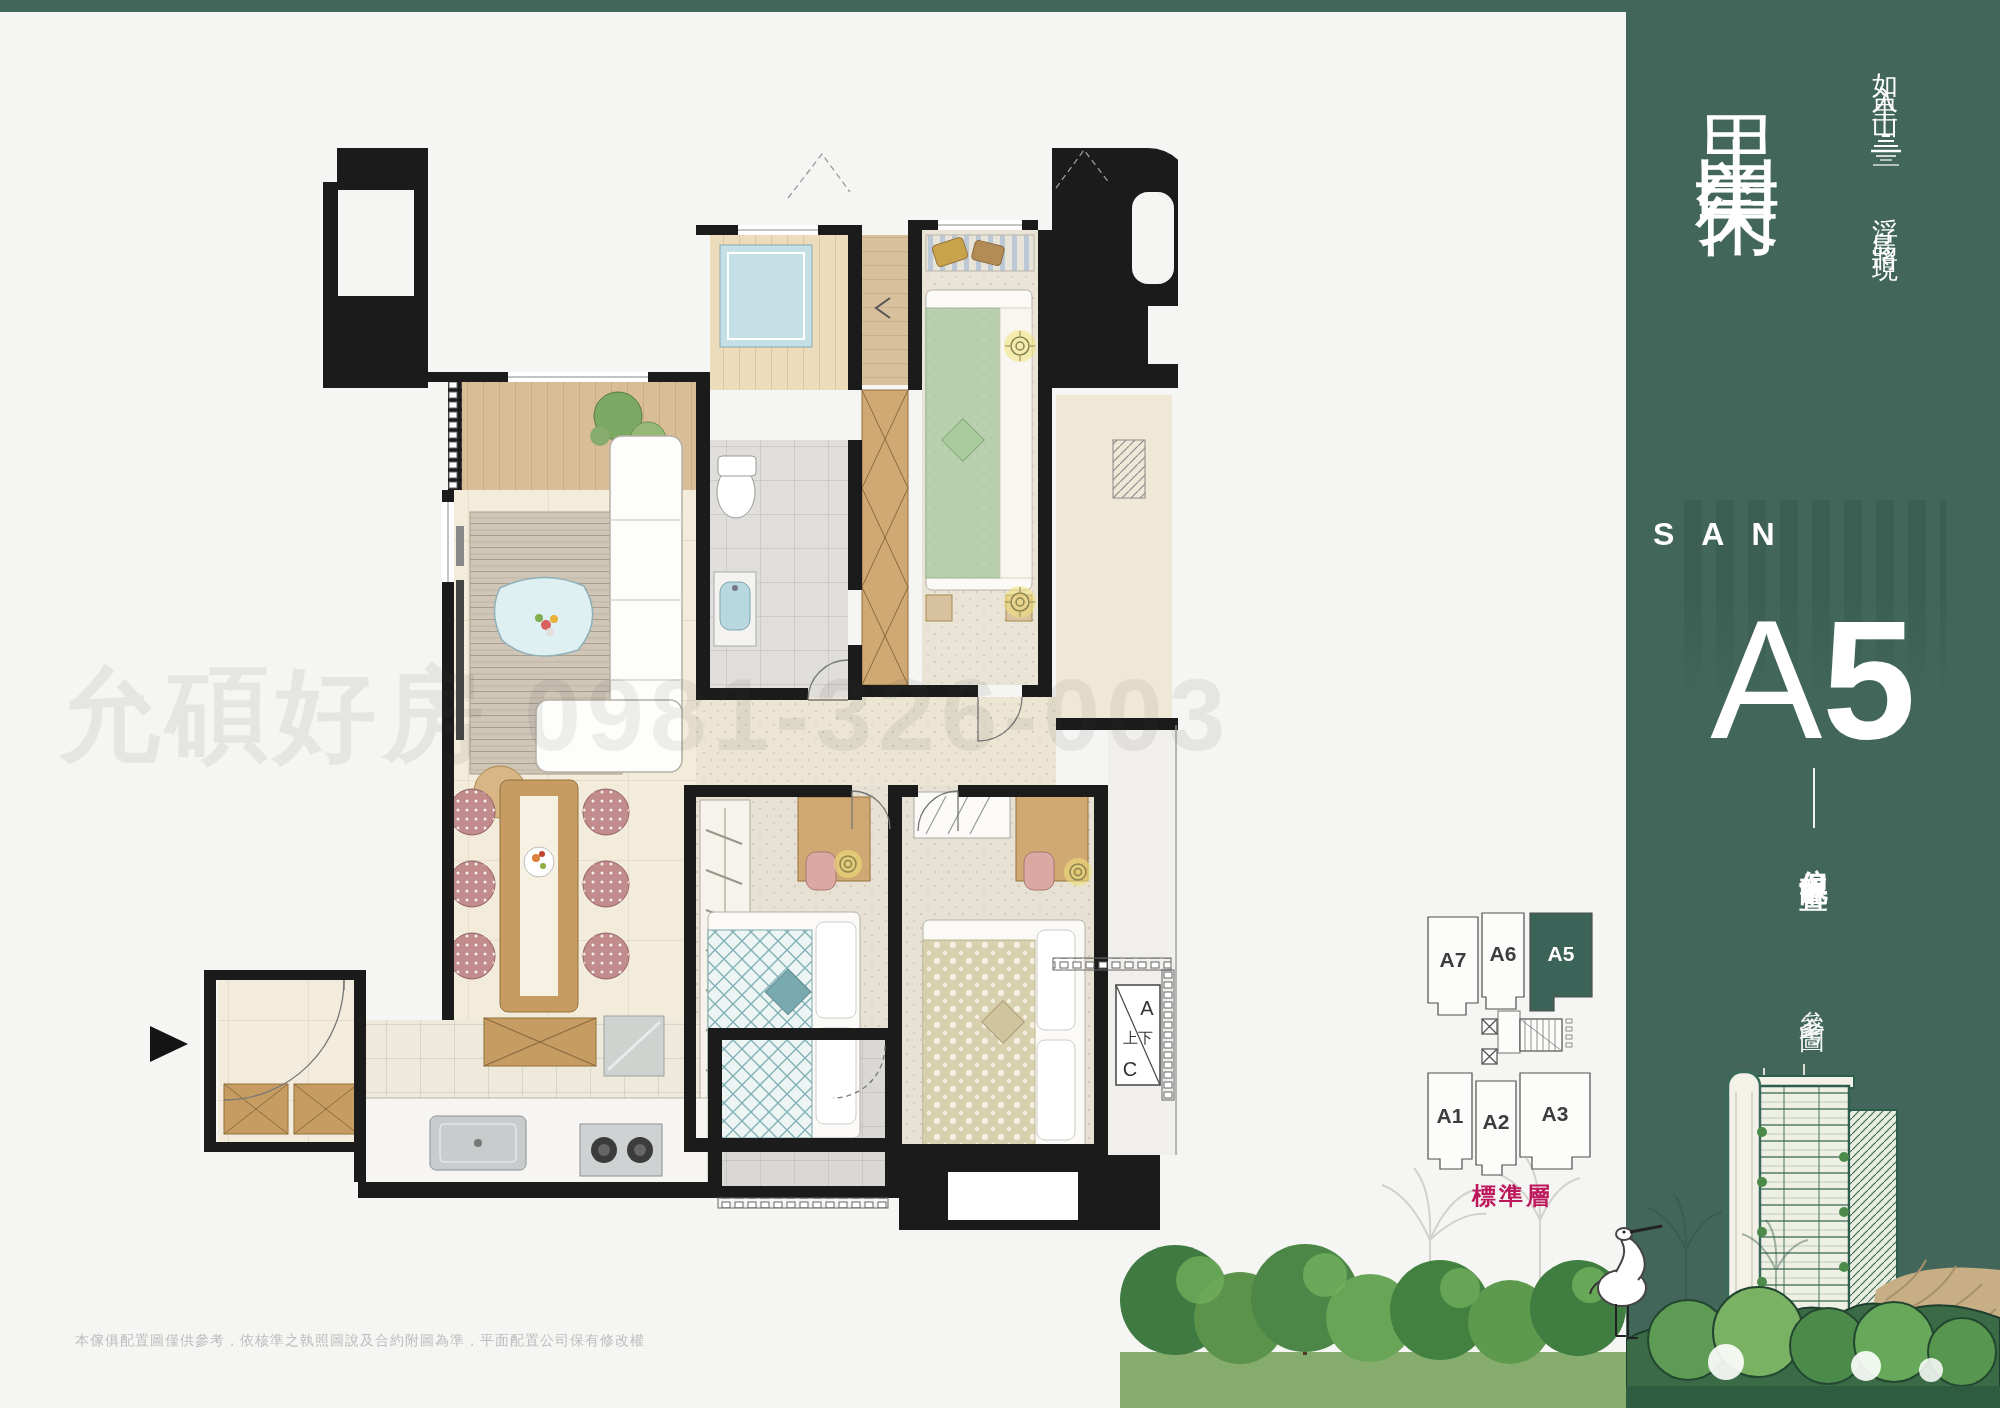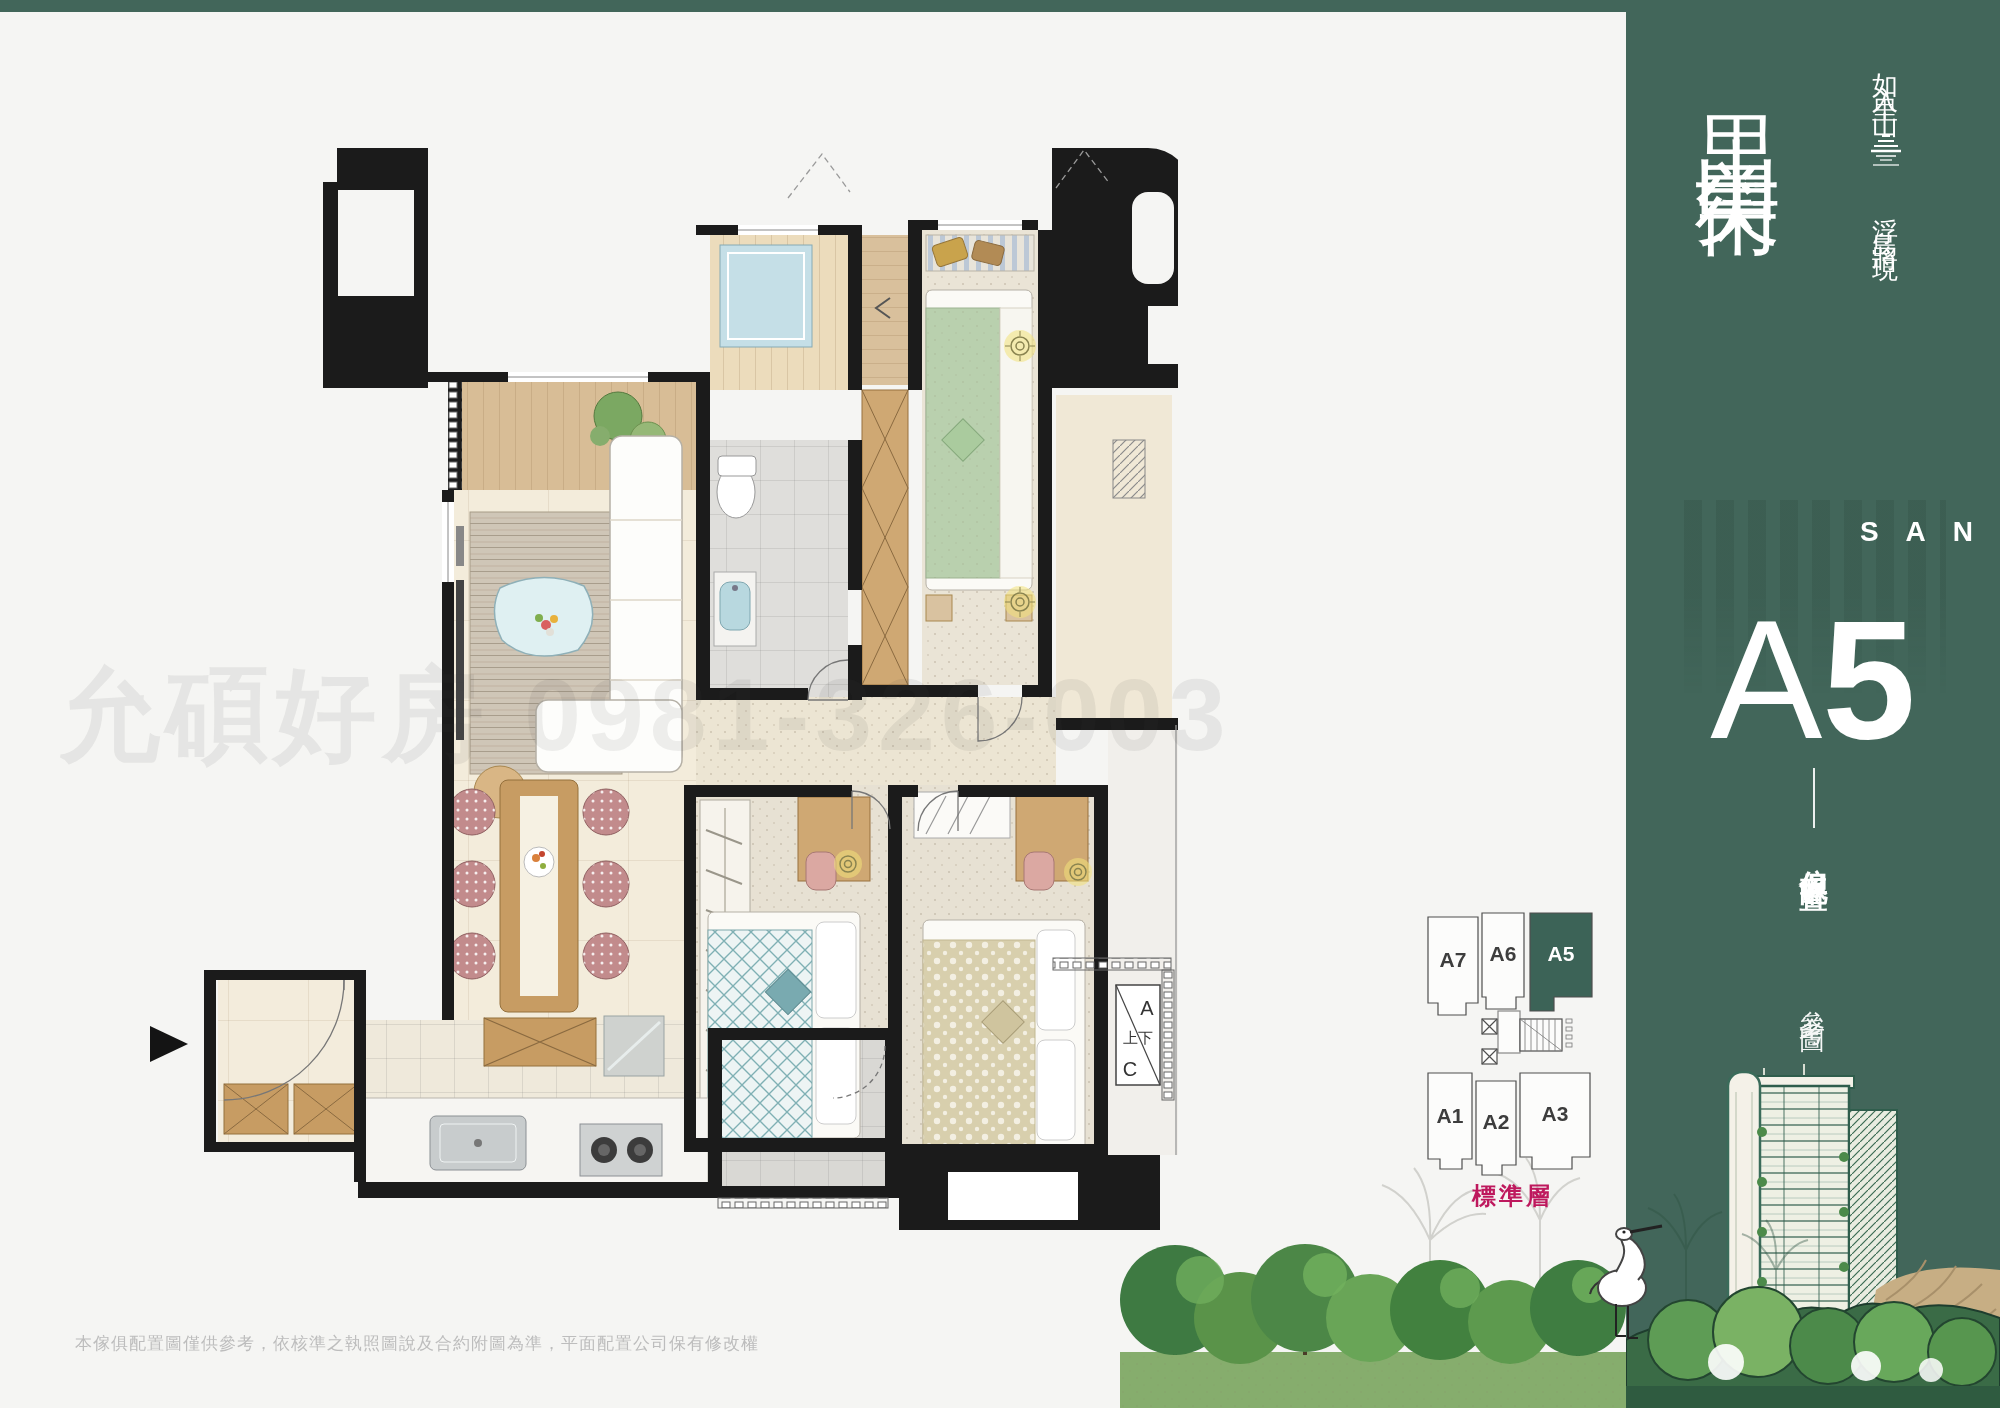--- a/index.html
+++ b/index.html
@@ -3,40 +3,40 @@
 <meta charset="utf-8">
 <style>
   html,body{margin:0;padding:0;background:#2e4a41;}
   .page{position:relative;width:2000px;height:1408px;background:#42665A;overflow:hidden;
         font-family:"Liberation Sans","DejaVu Sans",sans-serif;}
   .card{position:absolute;left:0;top:12px;width:1626px;height:1396px;background:#F5F5F3;}
   
   .plan{position:absolute;left:148px;top:128px;width:1030px;height:1100px;z-index:1;}
   .watermark{position:absolute;left:58px;top:636px;font-size:102px;font-weight:700;letter-spacing:6px;
              color:rgba(70,70,70,0.085);white-space:nowrap;z-index:5;}
-  .disclaimer{position:absolute;left:75px;top:1332px;font-size:17px;letter-spacing:1px;color:#bdbdbd;z-index:4;}
+  .disclaimer{position:absolute;left:75px;top:1332px;font-size:14px;letter-spacing:1px;color:#bdbdbd;z-index:4;}
   
   .keyplan{position:absolute;left:1420px;top:891px;width:185px;height:275px;z-index:3;}
   .floorlabel{position:absolute;left:1420px;top:1168px;width:185px;text-align:center;
               font-size:24px;font-weight:600;letter-spacing:3px;color:#be185d;z-index:3;}
   .cardtrees{position:absolute;left:1120px;top:1138px;width:506px;height:258px;z-index:2;}
   
   .panel{position:absolute;left:1626px;top:0;width:374px;height:1408px;background:#42665A;color:#fff;z-index:2;}
   .v{writing-mode:vertical-rl;text-orientation:upright;}
   .title-main{position:absolute;left:70px;top:48px;font-size:86px;font-weight:400;letter-spacing:20px;line-height:1;}
   .tagline{position:absolute;left:242px;top:52px;height:520px;display:flex;flex-direction:column;align-items:center;}
   .tagline .v{font-size:26px;letter-spacing:13px;font-weight:400;}
   .tag-icon{margin:26px 0;}
   .stripes{position:absolute;left:58px;top:500px;width:262px;height:195px;
            background:repeating-linear-gradient(90deg,rgba(14,34,26,0.10) 0 18px,transparent 18px 32px);
            -webkit-mask-image:linear-gradient(180deg,#000 50%,transparent 100%);
            mask-image:linear-gradient(180deg,#000 50%,transparent 100%);}
   .brand1{position:absolute;left:0;top:474px;width:100%;text-align:center;font-size:32px;font-weight:400;
           letter-spacing:22px;text-indent:22px;}
-  .brand2{position:absolute;left:0;top:516px;width:100%;text-align:right;font-size:28px;font-weight:700;
+  .brand2{position:absolute;left:0;top:516px;width:100%;text-align:left;font-size:32px;font-weight:700;
           letter-spacing:27px;text-indent:27px;}
   .unit{position:absolute;left:0;top:596px;width:100%;text-align:center;line-height:1;}
   .unit .a{font-size:168px;font-weight:400;}
   .unit .n{font-size:168px;font-weight:800;}
   .divider{position:absolute;left:50%;top:768px;width:2px;height:60px;background:rgba(255,255,255,0.9);}
   .cap1{position:absolute;left:50%;transform:translateX(-50%);top:846px;font-size:28px;font-weight:600;letter-spacing:5px;}
   .cap2{position:absolute;left:50%;transform:translateX(-50%);top:990px;font-size:26px;font-weight:400;letter-spacing:9px;opacity:.95;}
   .building{position:absolute;left:18px;top:1062px;width:300px;height:346px;}
   .paneltrees{position:absolute;left:0;top:1190px;width:374px;height:218px;}
   .egret{position:absolute;left:1576px;top:1206px;width:96px;height:136px;z-index:6;}

